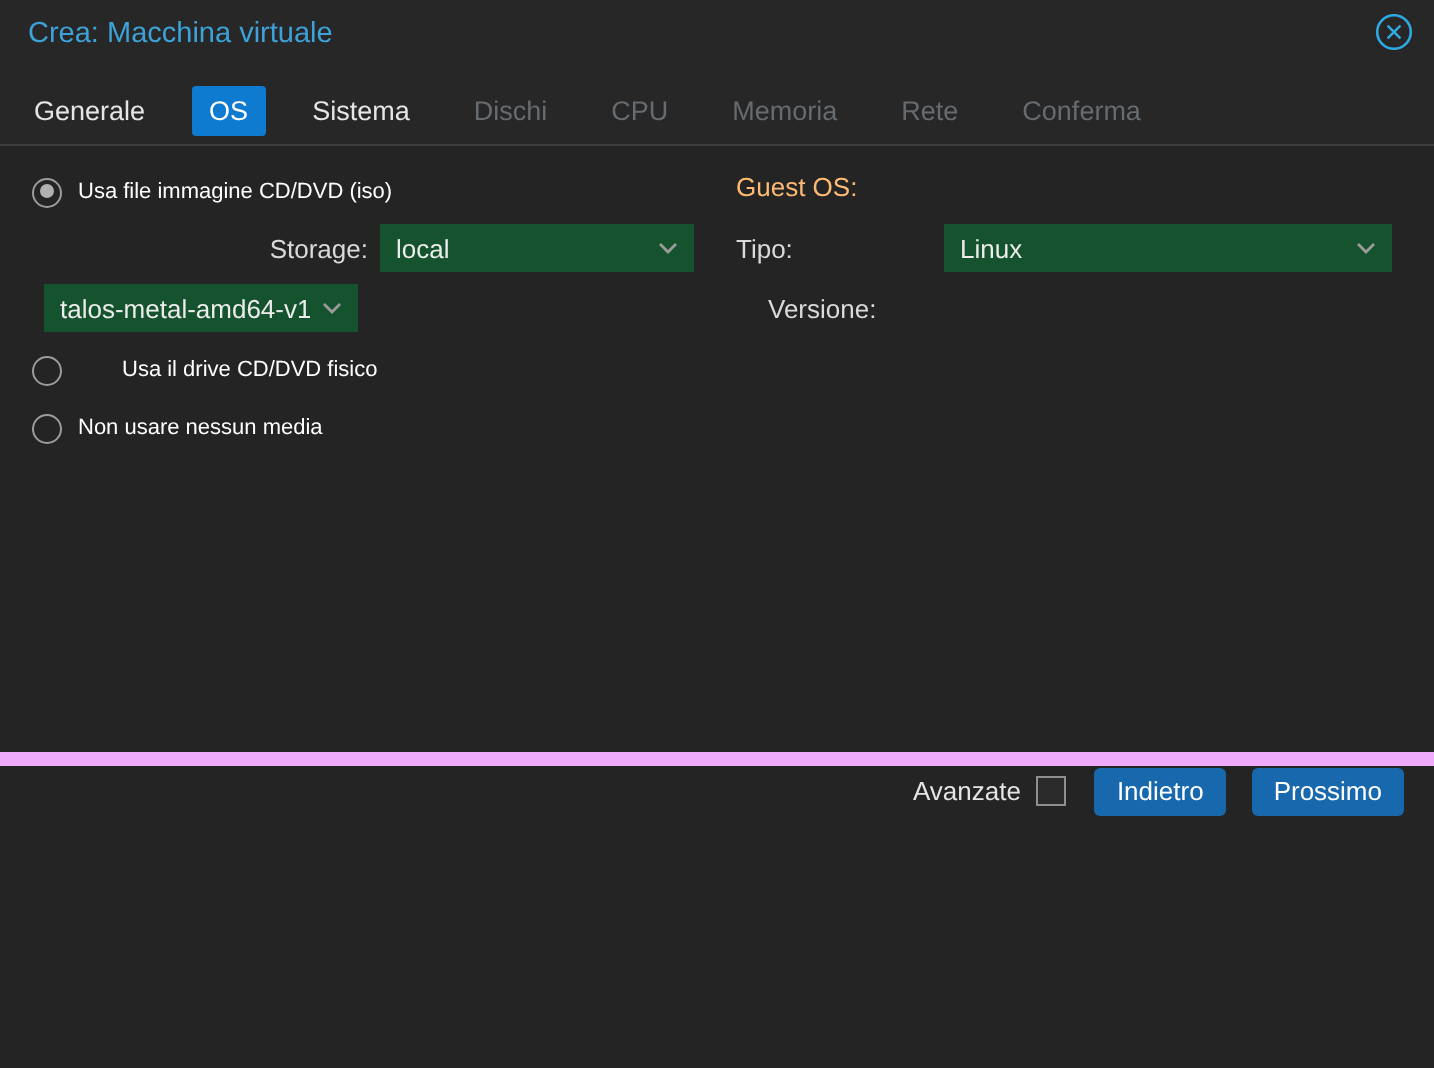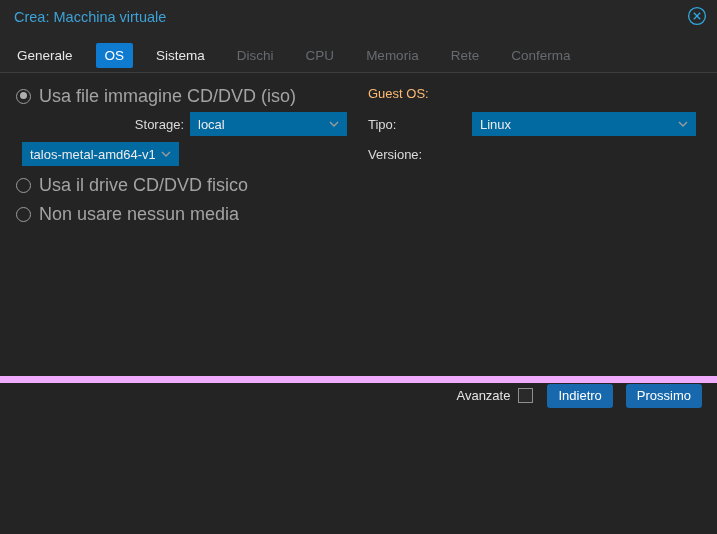--- a/index.html
+++ b/index.html
@@ -23,25 +23,25 @@
   .tab.disabled{ color:#666b70; }
 
   
   .content { position:absolute; top:73px; left:0; right:0; bottom:32px; background:#242424; }
 
   .radio-row { position:absolute; left:16px; display:flex; align-items:center; height:20px; }
   .radio { width:15px; height:15px; border:1.5px solid #9c9c9c; border-radius:50%;
            background:transparent; margin-right:8px; position:relative; flex:0 0 auto; }
   .radio.selected::after { content:""; position:absolute; left:2.5px; top:2.5px; width:7px; height:7px;
            border-radius:50%; background:#b0b0b0; }
-  .radio-label { font-size:18px; color:#a3a3a3; }
+  .radio-label { font-size:11px; color:#ffffff; }
 
   .field-row { position:absolute; height:24px; display:flex; align-items:center; }
   .field-label { font-size:13px; color:#dadada; text-align:right; }
-  .combo { height:24px; background:#0369a1; display:flex; align-items:center;
+  .combo { height:24px; background:#14532d; display:flex; align-items:center;
            padding:0 8px; cursor:pointer; }
   .combo-value { font-size:13px; color:#ececec; white-space:nowrap; overflow:hidden; flex:1 1 auto; }
   .chev { flex:0 0 auto; margin-left:6px; display:flex; align-items:center; }
 
   .col-left-label  { width:168px; }        
   .col-left-combo  { width:157px; margin-left:6px; }
   .guest-heading { position:absolute; left:368px; top:13px; font-size:13px; color:#fdba74; }
   .col-right-label { width:96px; text-align:left; }
   .col-right-combo { width:224px; margin-left:8px; }
 
@@ -108,21 +108,21 @@
       <div class="combo col-left-combo">
         <span class="combo-value">talos-metal-amd64-v1.</span>
         <span class="chev">
           <svg width="10" height="6" viewBox="0 0 10 6">
               <polyline points="1,1 5,5 9,1" fill="none" stroke="#9c9c9c" stroke-width="1.4"></polyline>
             </svg>
         </span>
       </div>
     </div>
 
-    <div class="radio-row" style="top:102px;">
+    <div class="radio-row" style="top:102px;gap:22px;">
       <span class="radio"></span>
       <span class="radio-label">Usa il drive CD/DVD fisico</span>
     </div>
 
     <div class="radio-row" style="top:131px;">
       <span class="radio"></span>
       <span class="radio-label">Non usare nessun media</span>
     </div>
 
     <div class="guest-heading">Guest OS:</div>
@@ -132,21 +132,21 @@
       <div class="combo col-right-combo">
         <span class="combo-value">Linux</span>
         <span class="chev">
           <svg width="10" height="6" viewBox="0 0 10 6">
               <polyline points="1,1 5,5 9,1" fill="none" stroke="#9c9c9c" stroke-width="1.4"></polyline>
             </svg>
         </span>
       </div>
     </div>
 
-    <div class="field-row" style="top:69px; left:368px;">
+    <div class="field-row" style="top:69px; left:384px;">
       <span class="field-label col-right-label">Versione:</span>
     </div>
 
   </div>
 
   <div class="footer">
     <span class="adv-label">Avanzate</span>
     <span class="checkbox"></span>
     <button class="btn">Indietro</button>
     <button class="btn">Prossimo</button>

